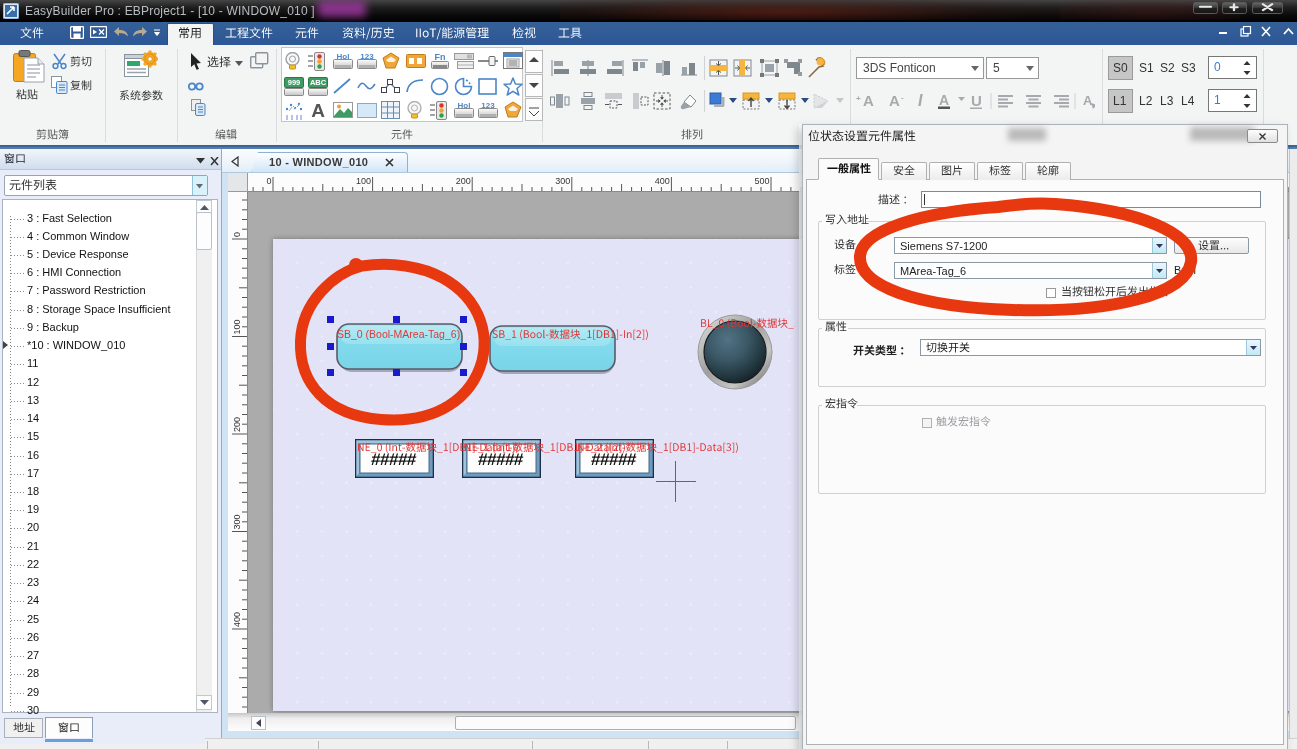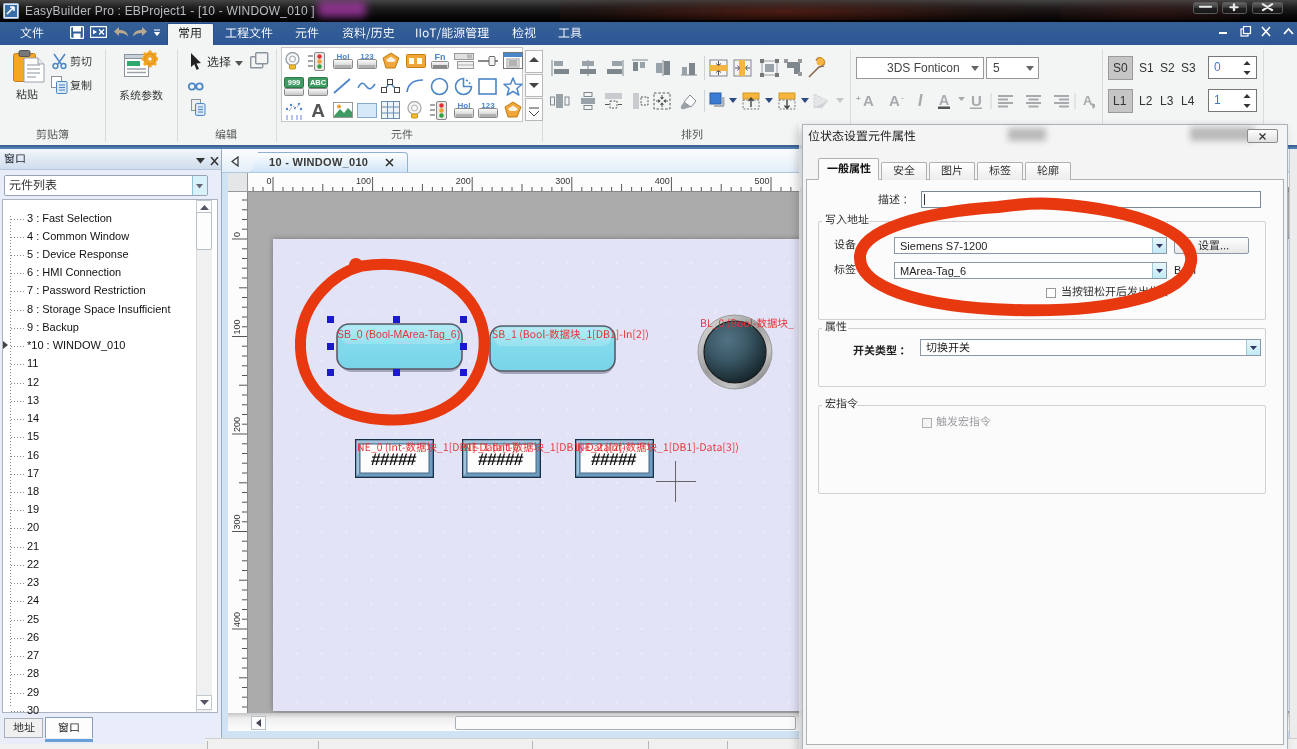--- a/index.html
+++ b/index.html
@@ -389,21 +389,21 @@
       <rect x="1" y="1" width="16" height="6" fill="#f5b53f" stroke="#d89a20"></rect>
       <rect x="1" y="8" width="16" height="9" fill="none" stroke="#777" stroke-dasharray="2 1.5"></rect>
       <path d="M9 8 v8 M6.5 13.5 L9 16.5 l2.5 -3" stroke="#444" fill="none" stroke-width="1.4"></path>
     </svg><svg style="position:absolute;left:801px;top:98px" width="9" height="6">
       <path d="M0 0 h8 l-4 5 z" fill="#2b4a7f"></path>
     </svg><svg style="position:absolute;left:812px;top:92px" width="20" height="18">
       <path d="M2 16 L16 9 L2 2 Z" fill="#e3e5e7" stroke="#c8cacc" stroke-dasharray="2 1.5"></path>
       <path d="M2 16 L16 9 l-6 7 Z" fill="#d0d3d6"></path>
     </svg><svg style="position:absolute;left:836px;top:98px" width="9" height="6">
       <path d="M0 0 h8 l-4 5 z" fill="#c3c7ca"></path>
-    </svg><div style="position:absolute;left:856px;top:57px;width:128px;height:22px;background:#fff;border:1px solid #999"></div><div style="position:absolute;left:863px;top:61px;font-size:12px;color:#444;font-weight:normal;white-space:nowrap;line-height:14px;margin-left:24px;">3DS Fonticon</div><svg style="position:absolute;left:971px;top:66px" width="8" height="5">
+    </svg><div style="position:absolute;left:856px;top:57px;width:128px;height:22px;background:#fff;border:1px solid #999"></div><div style="position:absolute;left:863px;top:61px;font-size:12px;color:#444;font-weight:normal;white-space:nowrap;line-height:14px;">3DS Fonticon</div><svg style="position:absolute;left:971px;top:66px" width="8" height="5">
       <path d="M0 0 h8 l-4 5 z" fill="#666"></path>
     </svg><div style="position:absolute;left:986px;top:57px;width:53px;height:22px;background:#fff;border:1px solid #999"></div><div style="position:absolute;left:993px;top:61px;font-size:12px;color:#444;font-weight:normal;white-space:nowrap;line-height:14px;">5</div><svg style="position:absolute;left:1026px;top:66px" width="8" height="5">
       <path d="M0 0 h8 l-4 5 z" fill="#666"></path>
     </svg><svg style="position:absolute;left:855px;top:91px" width="240" height="20">
       <g fill="#a6aaad" font-family="Liberation Sans" font-weight="bold">
         <text x="8" y="15" font-size="15">A</text>
         <text x="1" y="10" font-size="8">+</text>
         <text x="34" y="15" font-size="15">A</text>
         <text x="46" y="9" font-size="8">-</text>
         <text x="63" y="15" font-size="16" font-style="italic">I</text>

